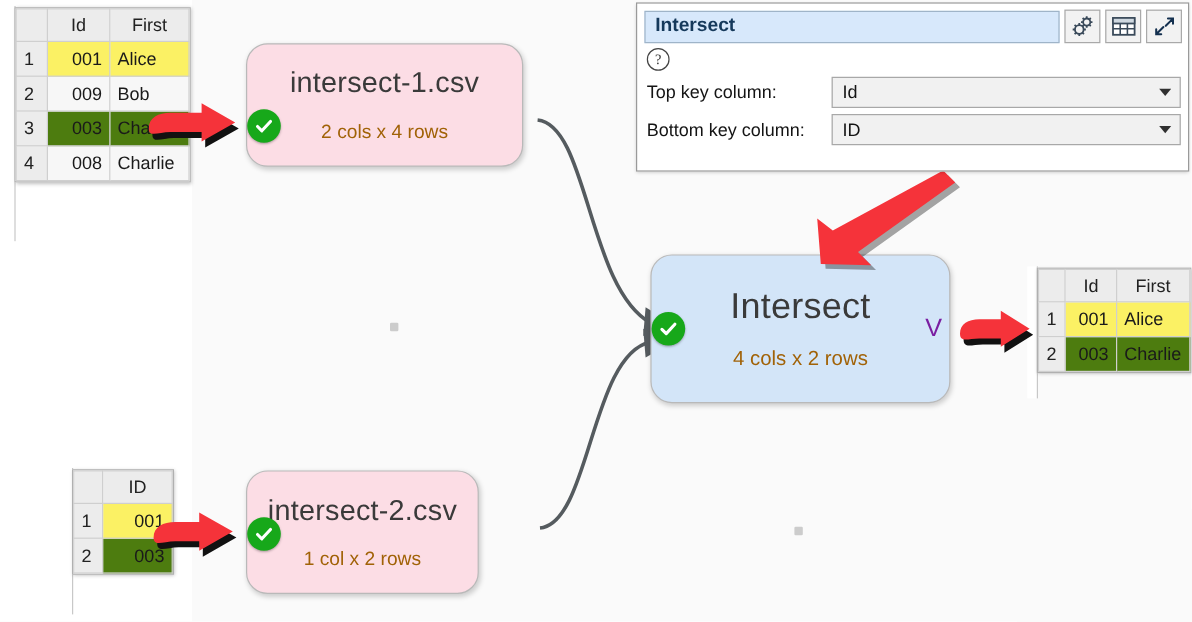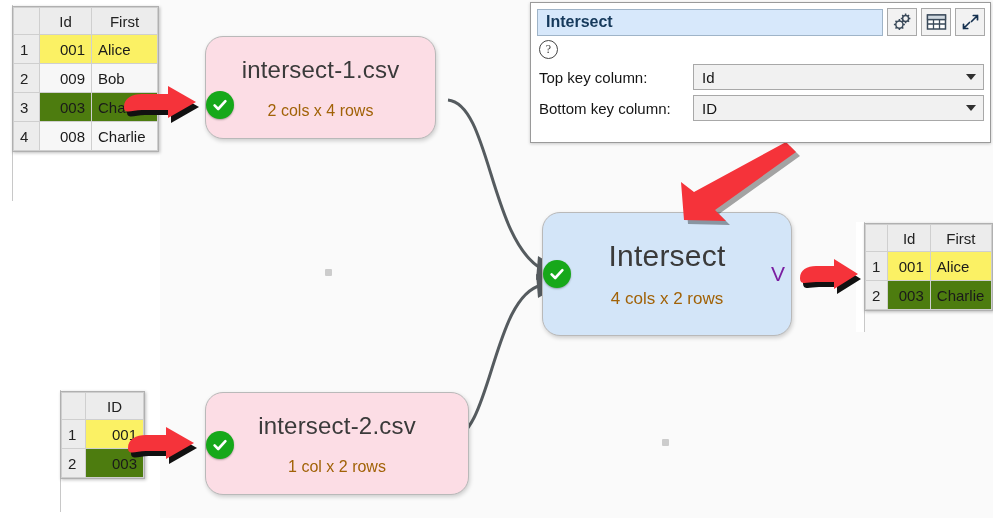--- a/index.html
+++ b/index.html
@@ -177,21 +177,21 @@
   <div class="node pink" style="left:205px;top:36px;width:231px;height:103px;">
     <div class="node-title">intersect-1.csv</div>
     <div class="node-sub">2 cols x 4 rows</div>
   </div>
   <div class="status-check" style="left:206px;top:91px;">
     <svg width="18" height="18" viewBox="0 0 18 18">
         <path d="M3.6 9.4 L7.2 13 L14.4 5.2" stroke="#ffffff" stroke-width="2.6" fill="none" stroke-linecap="round" stroke-linejoin="round"></path>
       </svg>
   </div>
 
-  <div class="node pink" style="left:205px;top:392px;width:264px;height:103px;">
+  <div class="node pink" style="left:205px;top:392px;width:194px;height:103px;">
     <div class="node-title">intersect-2.csv</div>
     <div class="node-sub">1 col x 2 rows</div>
   </div>
   <div class="status-check" style="left:206px;top:431px;">
     <svg width="18" height="18" viewBox="0 0 18 18">
         <path d="M3.6 9.4 L7.2 13 L14.4 5.2" stroke="#ffffff" stroke-width="2.6" fill="none" stroke-linecap="round" stroke-linejoin="round"></path>
       </svg>
   </div>
 
   <div class="node blue" style="left:542px;top:212px;width:250px;height:124px;">

